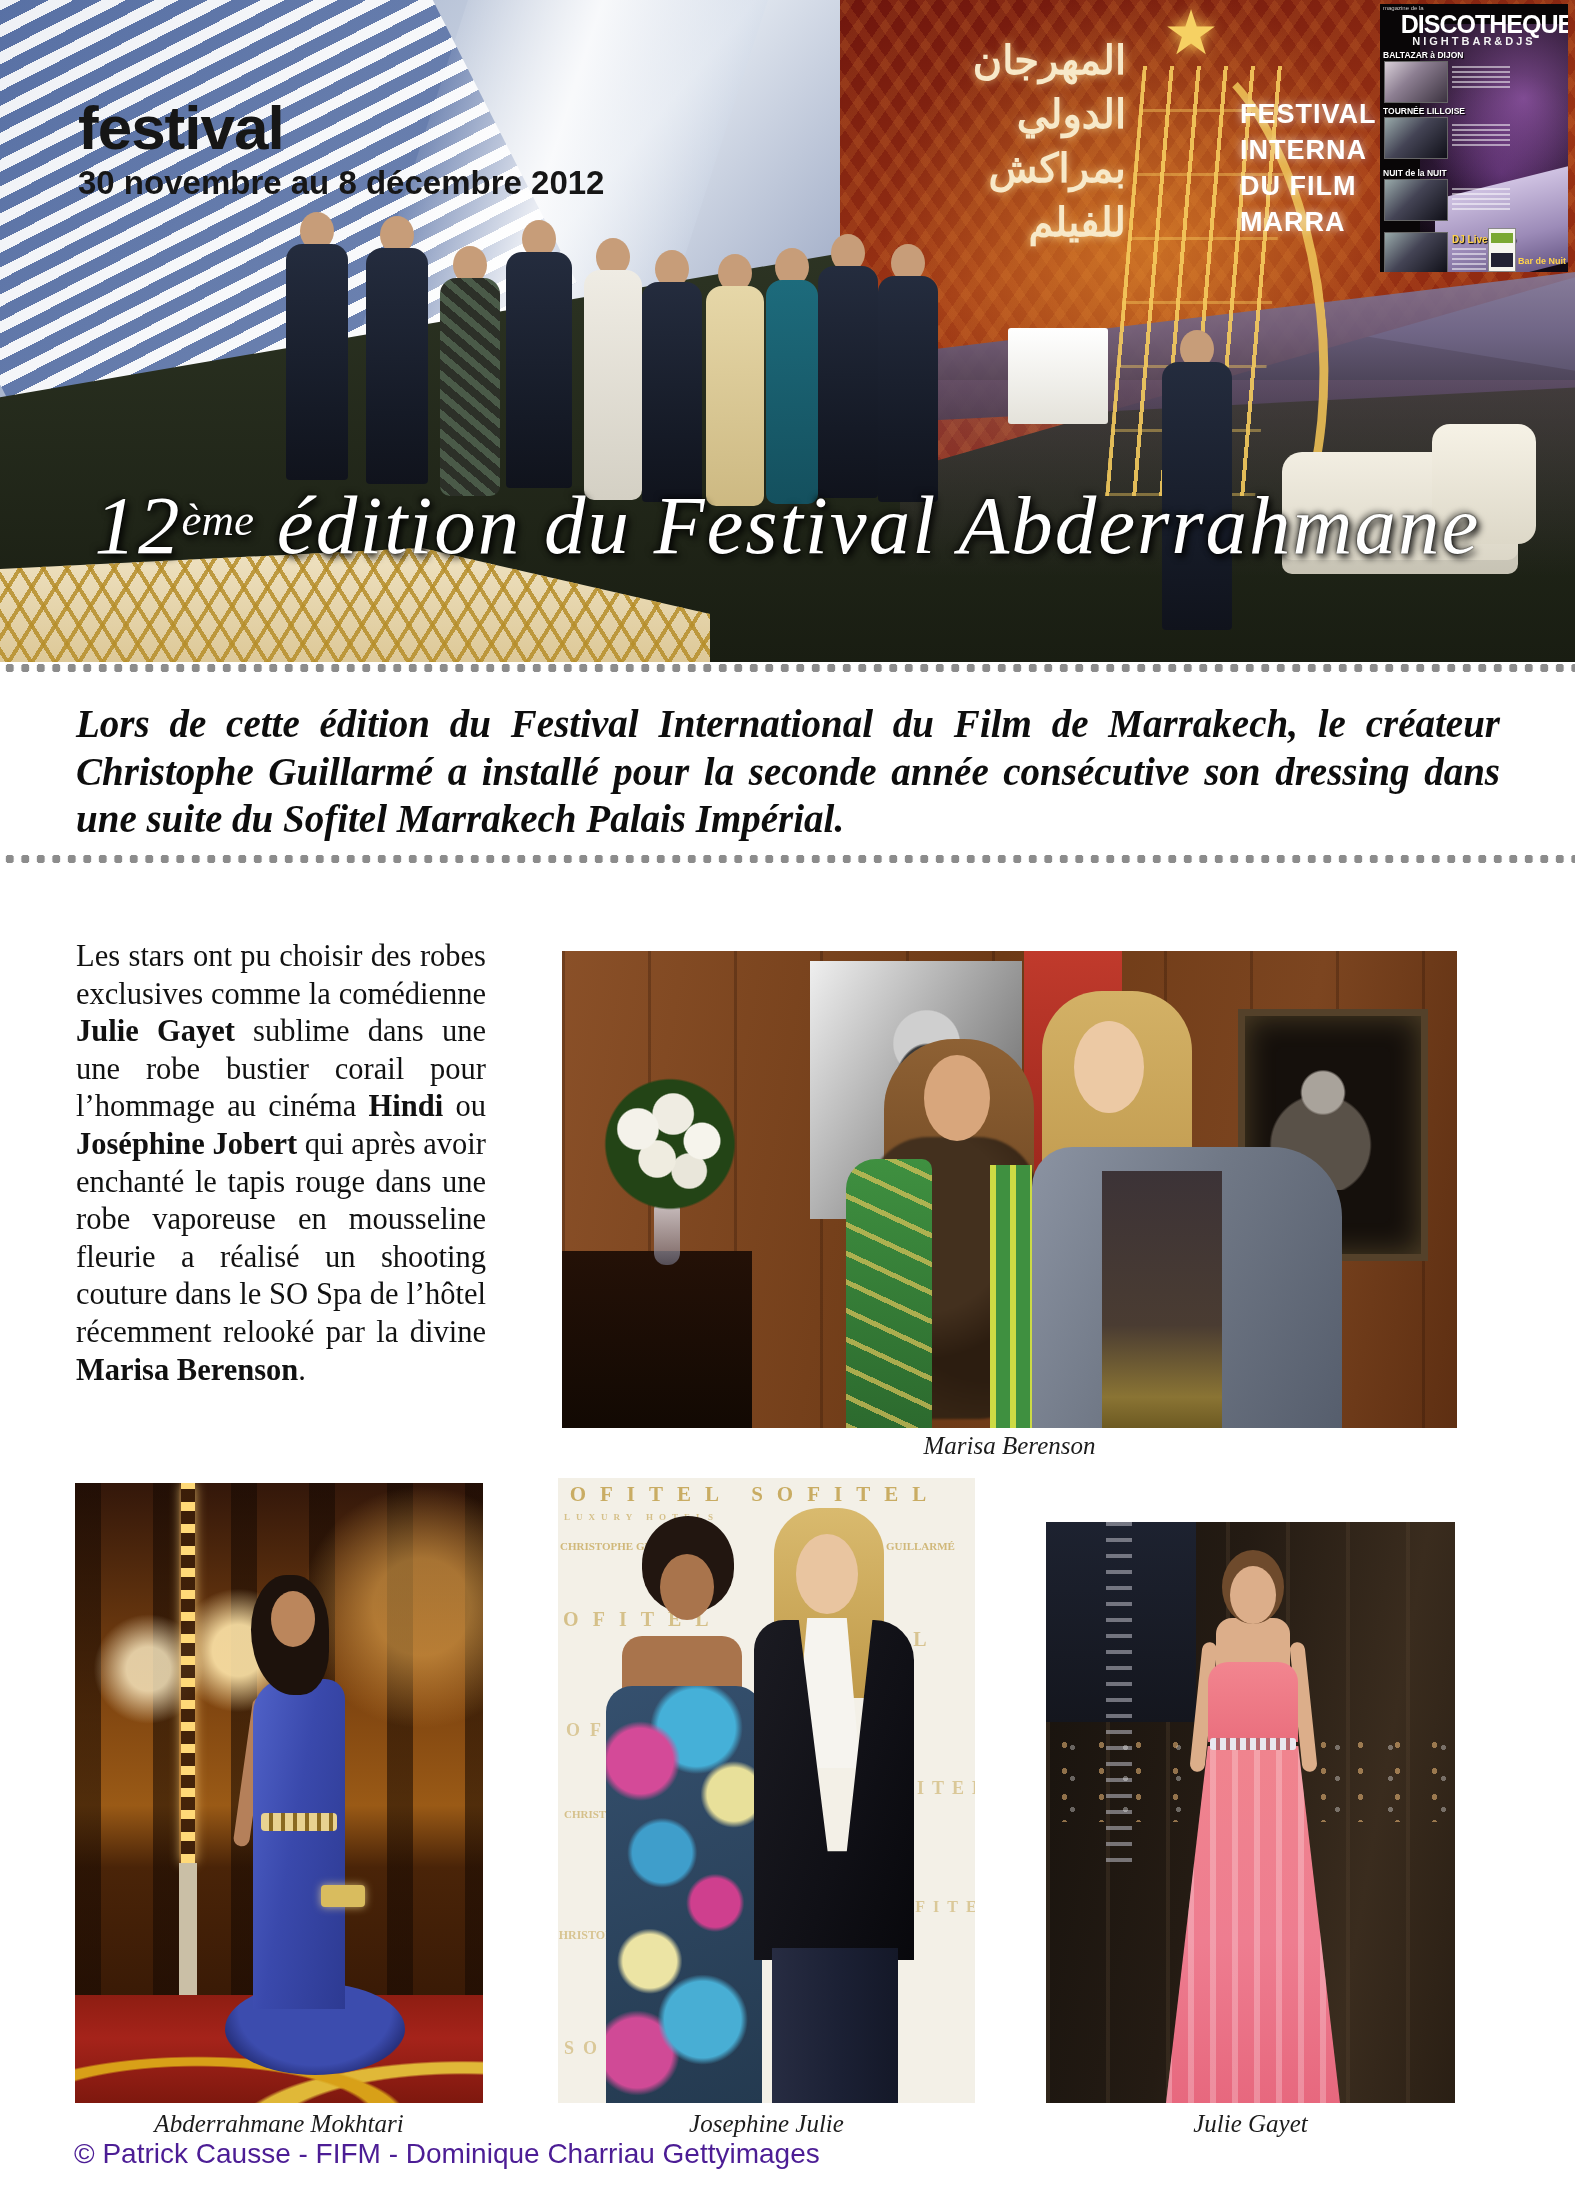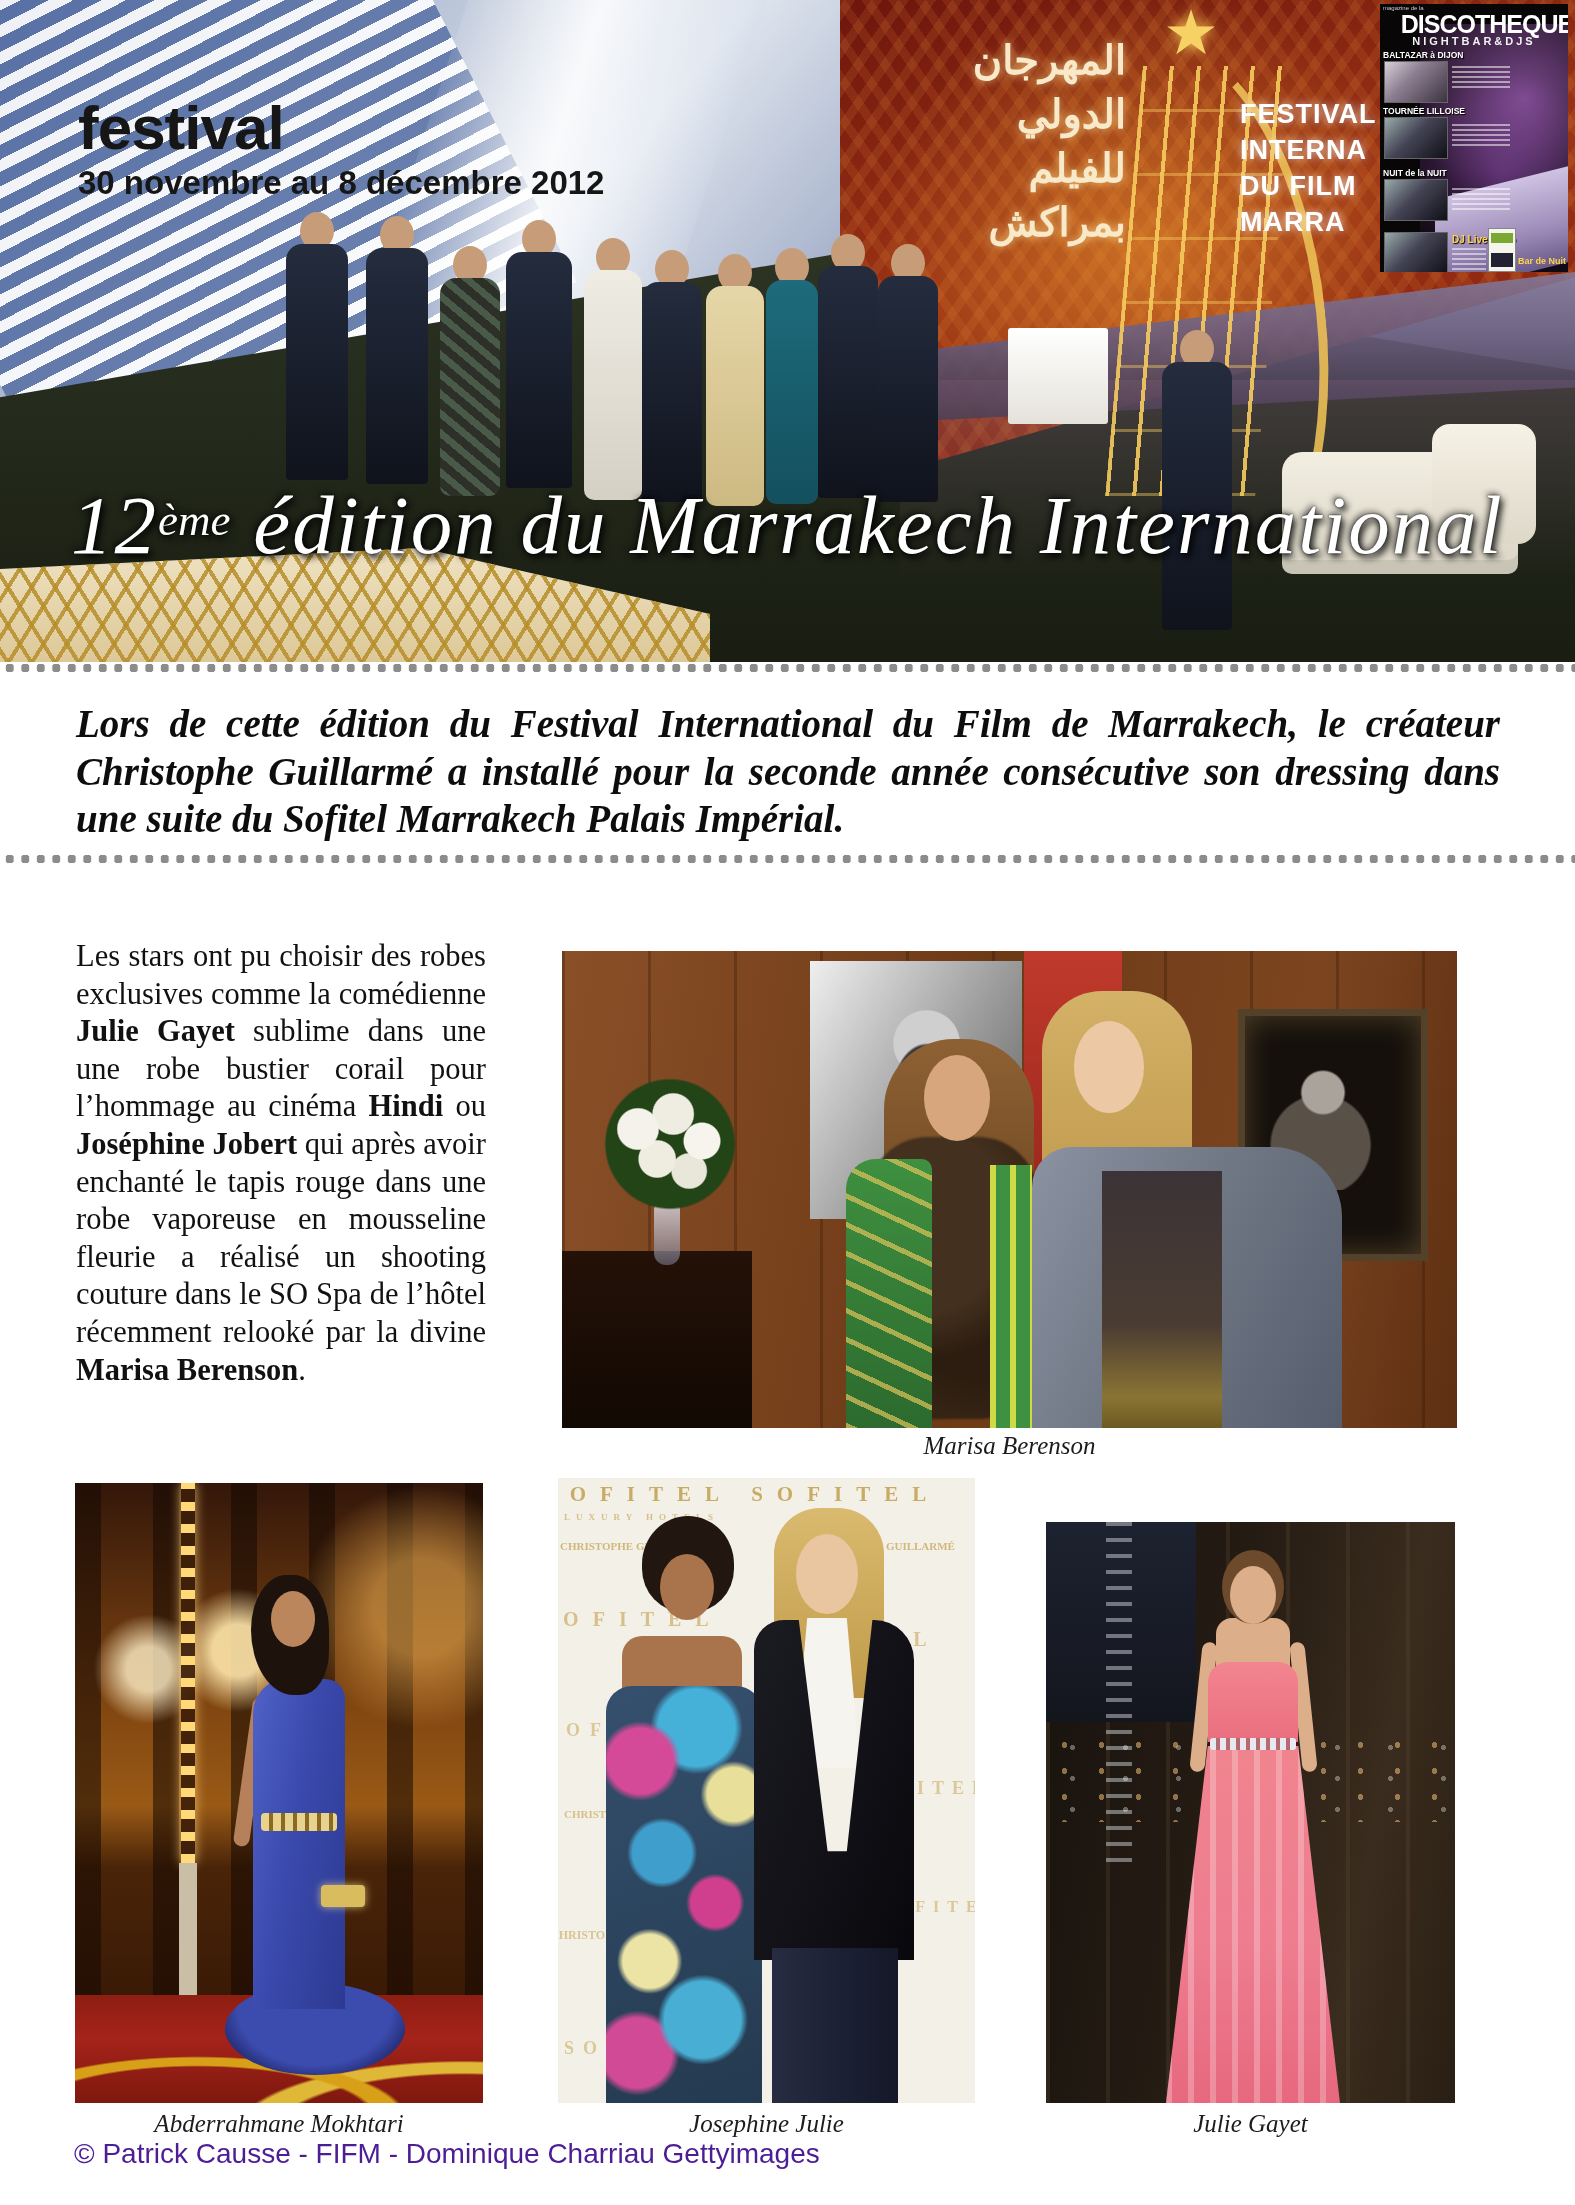--- a/index.html
+++ b/index.html
@@ -249,22 +249,22 @@
   <div class="abs stairs"></div>
   <div class="abs glass-beam"></div>
   <div class="abs floor"></div>
   <div class="abs screen"></div>
   <div class="abs screen-reflect"></div>
   <div class="abs floor-sheen"></div>
 
   <div class="abs arabic">
     <div>المهرجان</div>
     <div>الدولي</div>
+    <div>بمراكش</div>
     <div>للفيلم</div>
-    <div>بمراكش</div>
   </div>
   <div class="abs star-ic">★</div>
   <div class="abs lattice"></div>
   <div class="abs swoosh"></div>
   <div class="abs screen-caption">
     <div>FESTIVAL</div>
     <div>INTERNA</div>
     <div>DU FILM</div>
     <div>MARRA</div>
   </div>
@@ -344,21 +344,21 @@
     <div class="cov-lines" style="left:72px;top:184px;"></div>
 
     <div class="cov-photo dark" style="top:228px;"></div>
     <div class="cov-label cov-dj" style="left:72px;top:230px;font-size:10px;">DJ Live Dario</div>
     <div class="cov-lines" style="left:72px;top:244px;width:34px;"></div>
     <div class="cov-flyer"></div>
     <div class="cov-bar-label">Bar de Nuit</div>
   </div>
 
   <div class="abs title-ov">
-    <div class="l1"><span>12</span><sup>ème</sup><span> édition du Marrakech International</span></div>
+    <div class="l1"><span>12</span><sup>ème</sup><span> édition du Festival Abderrahmane</span></div>
   </div>
 </div>
 
 <div class="abs dotrow" style="top:661px;"></div>
 
 <div class="abs intro">Lors de cette édition du Festival International du Film de Marrakech, le créateur Christophe Guillarmé a installé pour la seconde année consécutive son dressing dans une suite du Sofitel Marrakech Palais Impérial.</div>
 
 <div class="abs dotrow" style="top:852px;"></div>
 
 <div class="abs article"><span>Les stars ont pu choisir des robes exclusives comme la co­médienne </span><b>Julie Gayet</b><span> sublime dans une une robe bustier co­rail pour l’hommage au cinéma </span><b>Hindi</b><span> ou </span><b>Joséphine Jobert</b><span> qui après avoir enchanté le tapis rouge dans une robe va­poreuse en mousseline fleurie a réalisé un shooting couture dans le SO Spa de l’hôtel ré­cemment relooké par la divine </span><b>Marisa Berenson</b><span>.</span></div>

